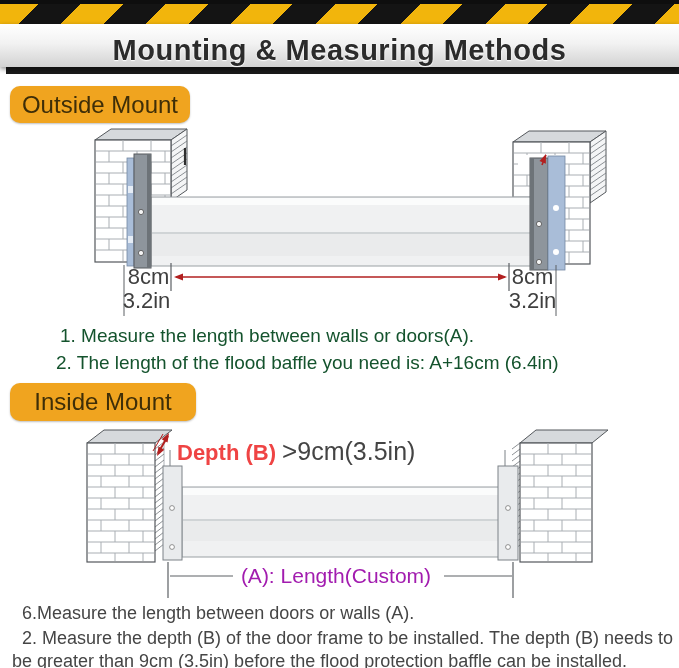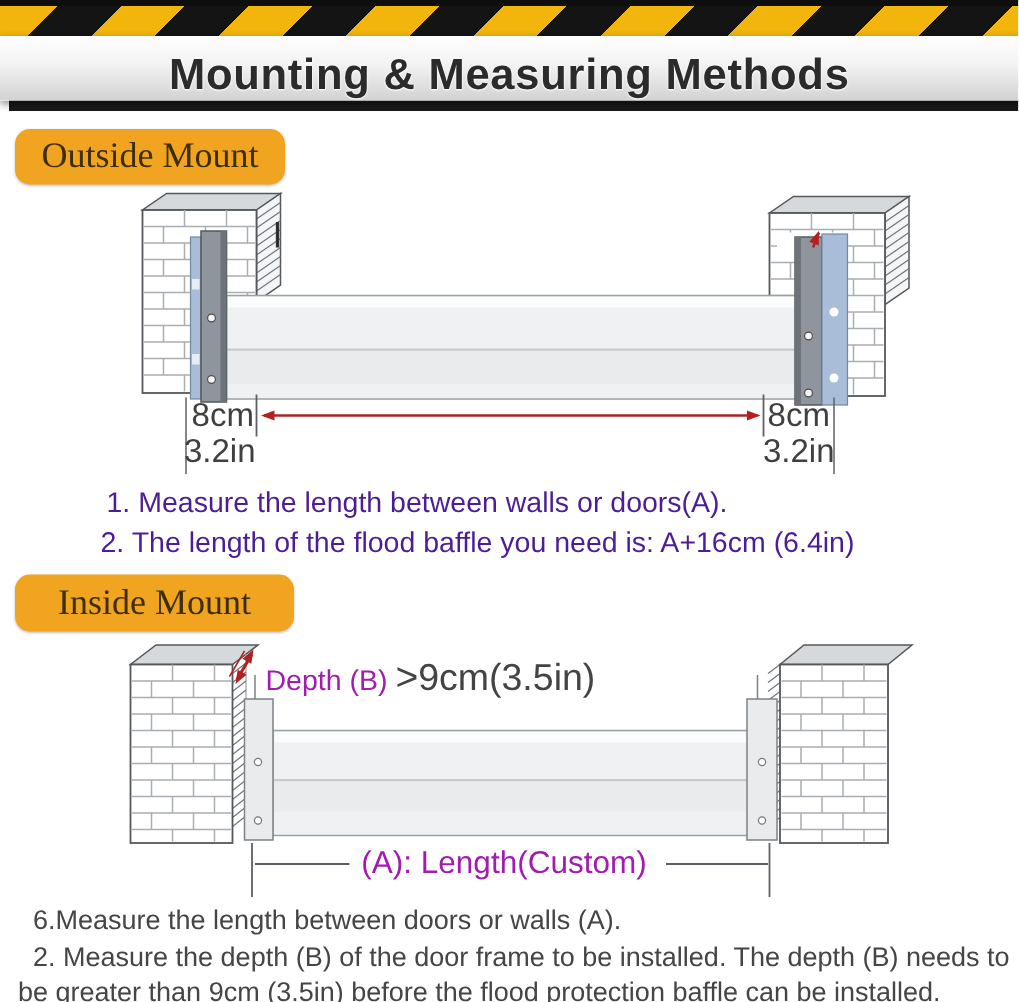--- a/index.html
+++ b/index.html
@@ -15,32 +15,32 @@
   .banner{position:absolute;top:24px;left:0;width:679px;height:43px;z-index:6;
           background:linear-gradient(180deg,#ffffff 0%,#f2f2f2 45%,#d2d2d2 100%);
           box-shadow:0 2px 5px rgba(0,0,0,.45);
           display:flex;align-items:flex-end;justify-content:center;}
   .banner span{font-size:29px;font-weight:600;letter-spacing:.5px;color:var(--banner-text);
                text-shadow:0 0 2px #fff,0 1px 1px #fff;}
   .darkbar{position:absolute;top:67px;left:6px;width:673px;height:7px;background:#191919;z-index:5;}
 
   .badge{position:absolute;left:10px;z-index:6;background:var(--badge-orange);
          color:var(--badge-text);font-size:24px;text-align:center;border-radius:10px;
-         box-shadow:0 1px 2px rgba(0,0,0,.25);font-family:Liberation Serif, serif;}
+         box-shadow:0 1px 2px rgba(0,0,0,.25);}
   .badge.b1{top:86px;width:180px;height:37px;line-height:37px;}
   .badge.b2{top:383px;width:186px;height:38px;line-height:38px;}
 
   
   .dim{font-size:22px;color:var(--text-dark);text-align:center;line-height:23px;}
   .alabel{left:182px;top:282px;width:360px;text-align:center;line-height:26px;}
   .alabel .a{color:var(--letter-red);font-weight:bold;font-size:23px;}
   .alabel .rest{font-size:20px;color:#4a4a4a;}
-  .steps{font-size:19px;color:#4c1d95;line-height:24px;margin-left:11px;}
+  .steps{font-size:19px;color:#14532d;line-height:24px;}
   .depth{left:177px;top:436px;line-height:30px;}
-  .depth .s1{font-size:19px;color:#a21caf;}
+  .depth .s1{font-size:22px;color:#ef4444;font-weight:bold;}
   .depth .s2{font-size:26px;color:#444;}
   .depth .s3{font-size:25px;color:#444;}
   .len2{left:186px;top:564px;width:300px;text-align:center;font-size:21px;color:#a21caf;}
   .note{font-size:18px;color:#454545;line-height:23px;}
   .note.wrap{white-space:normal;width:662px;text-indent:10px;}
 </style>
 </head>
 <body>
 
 <div class="stage">

